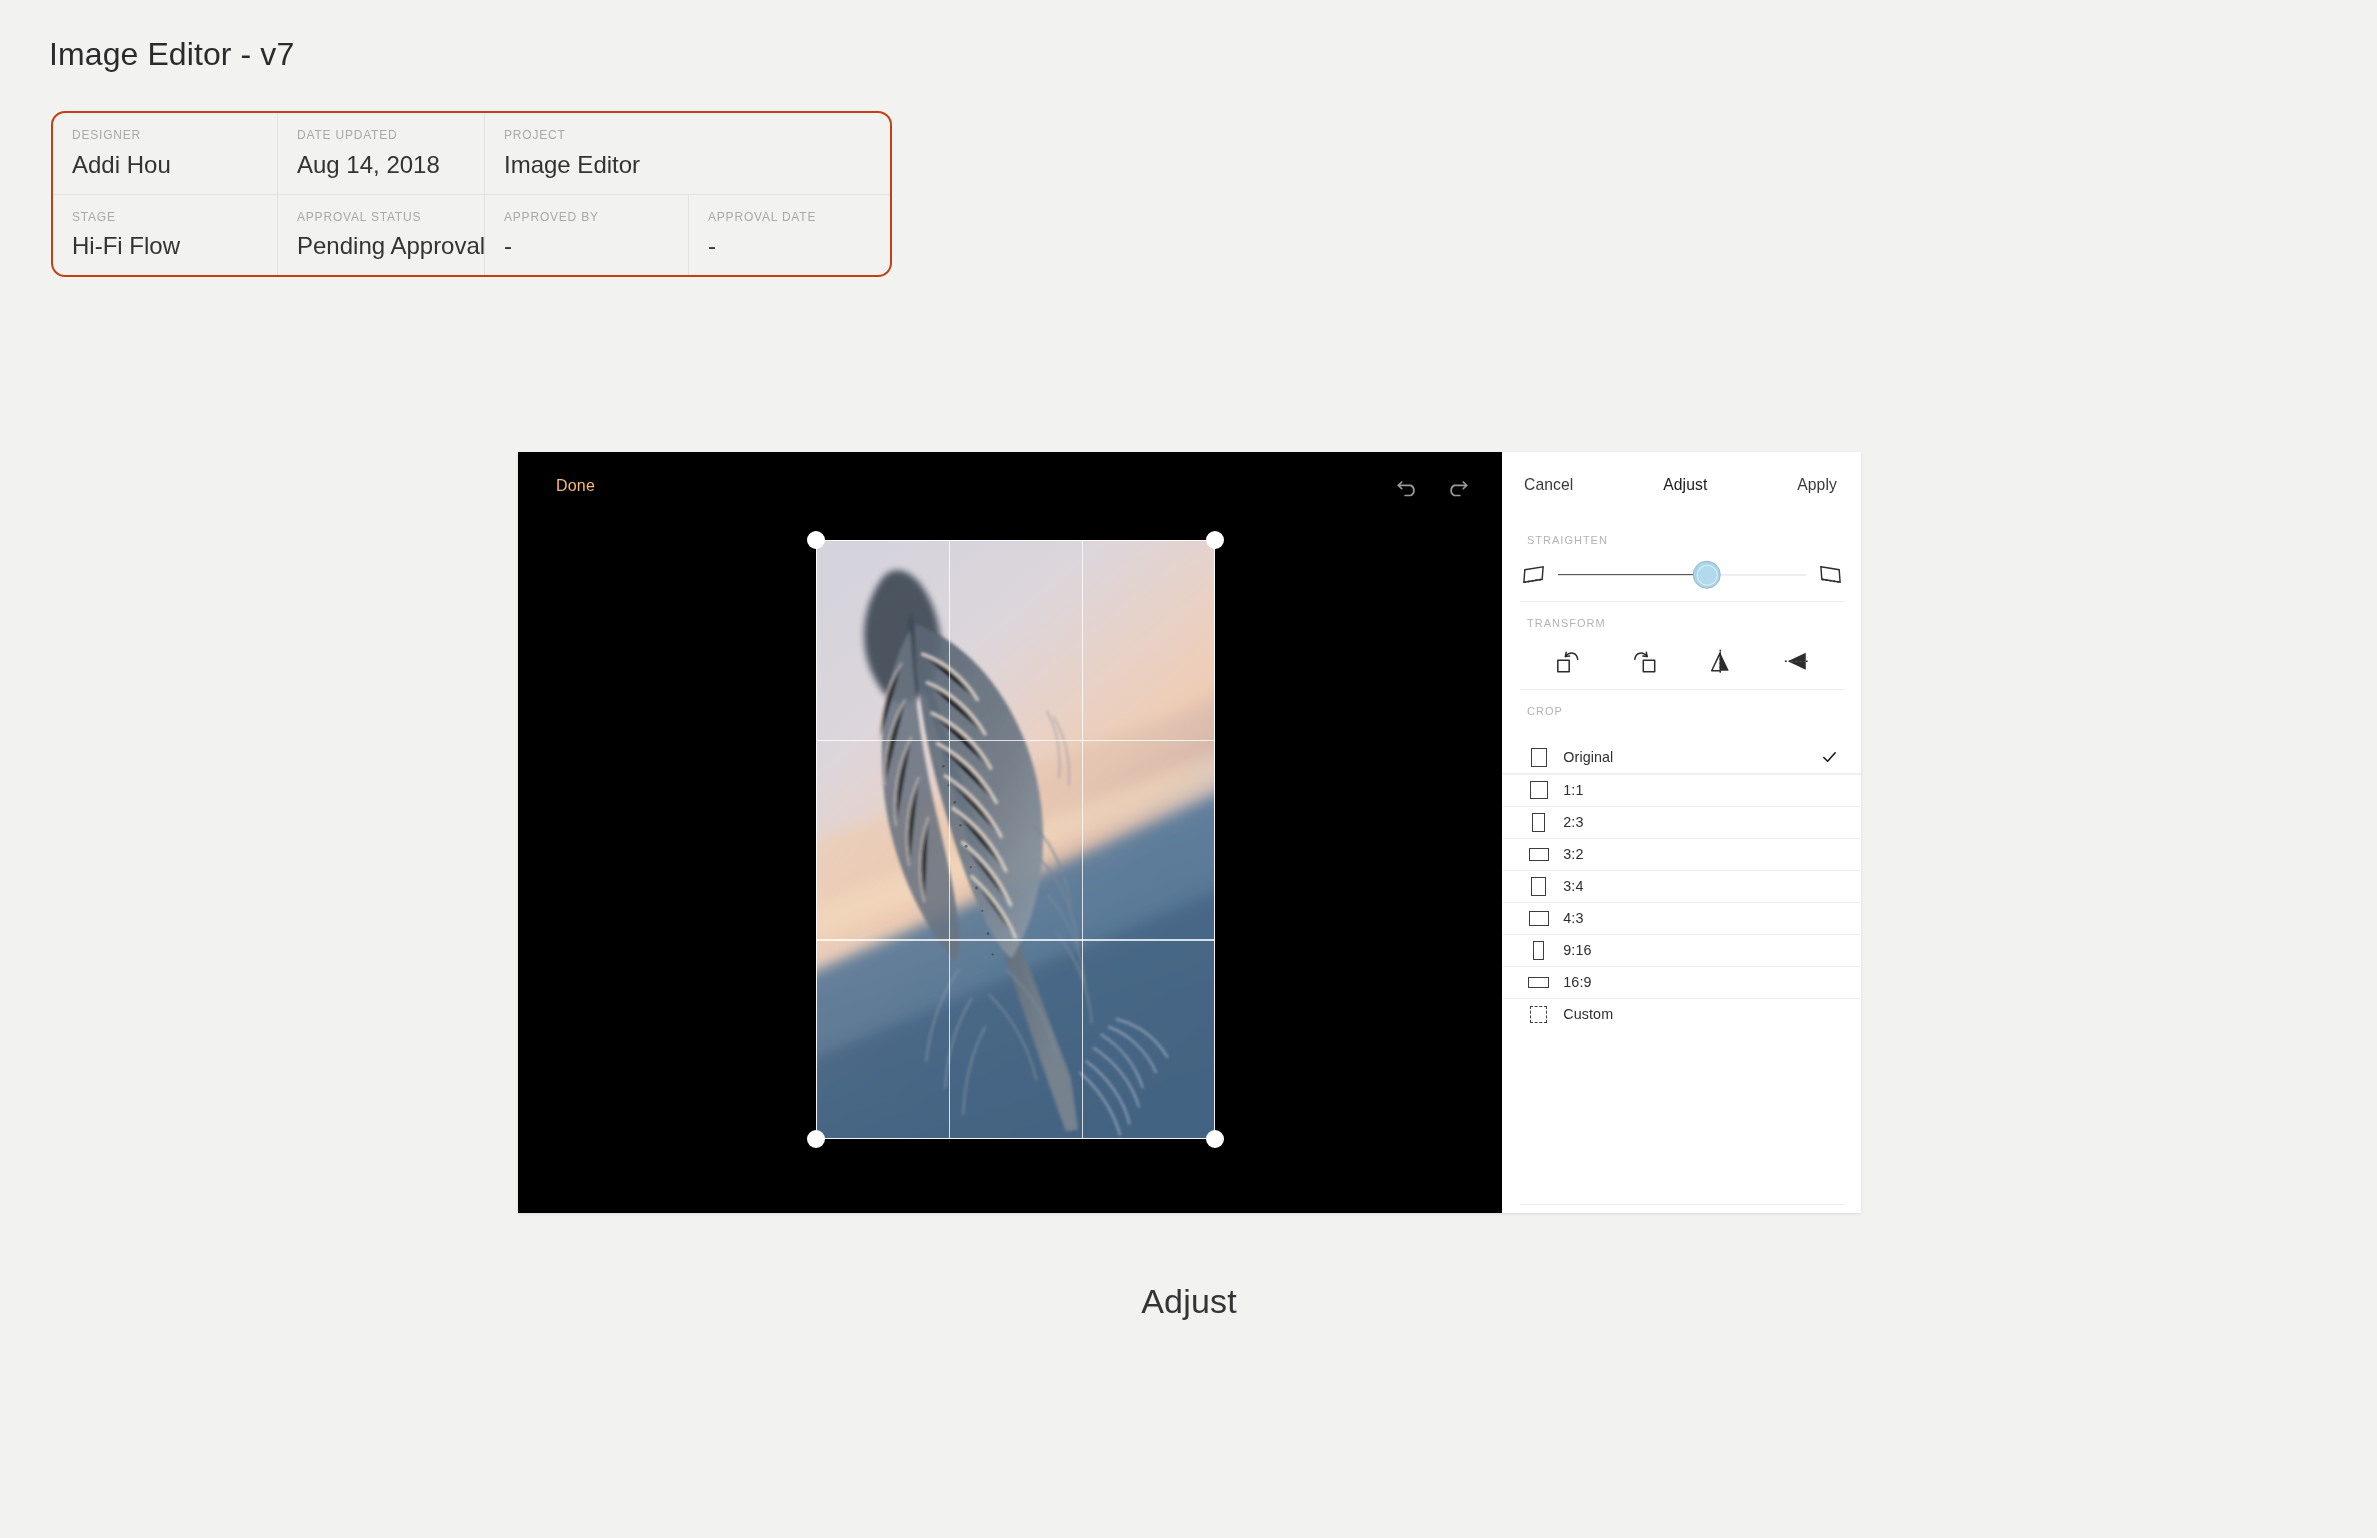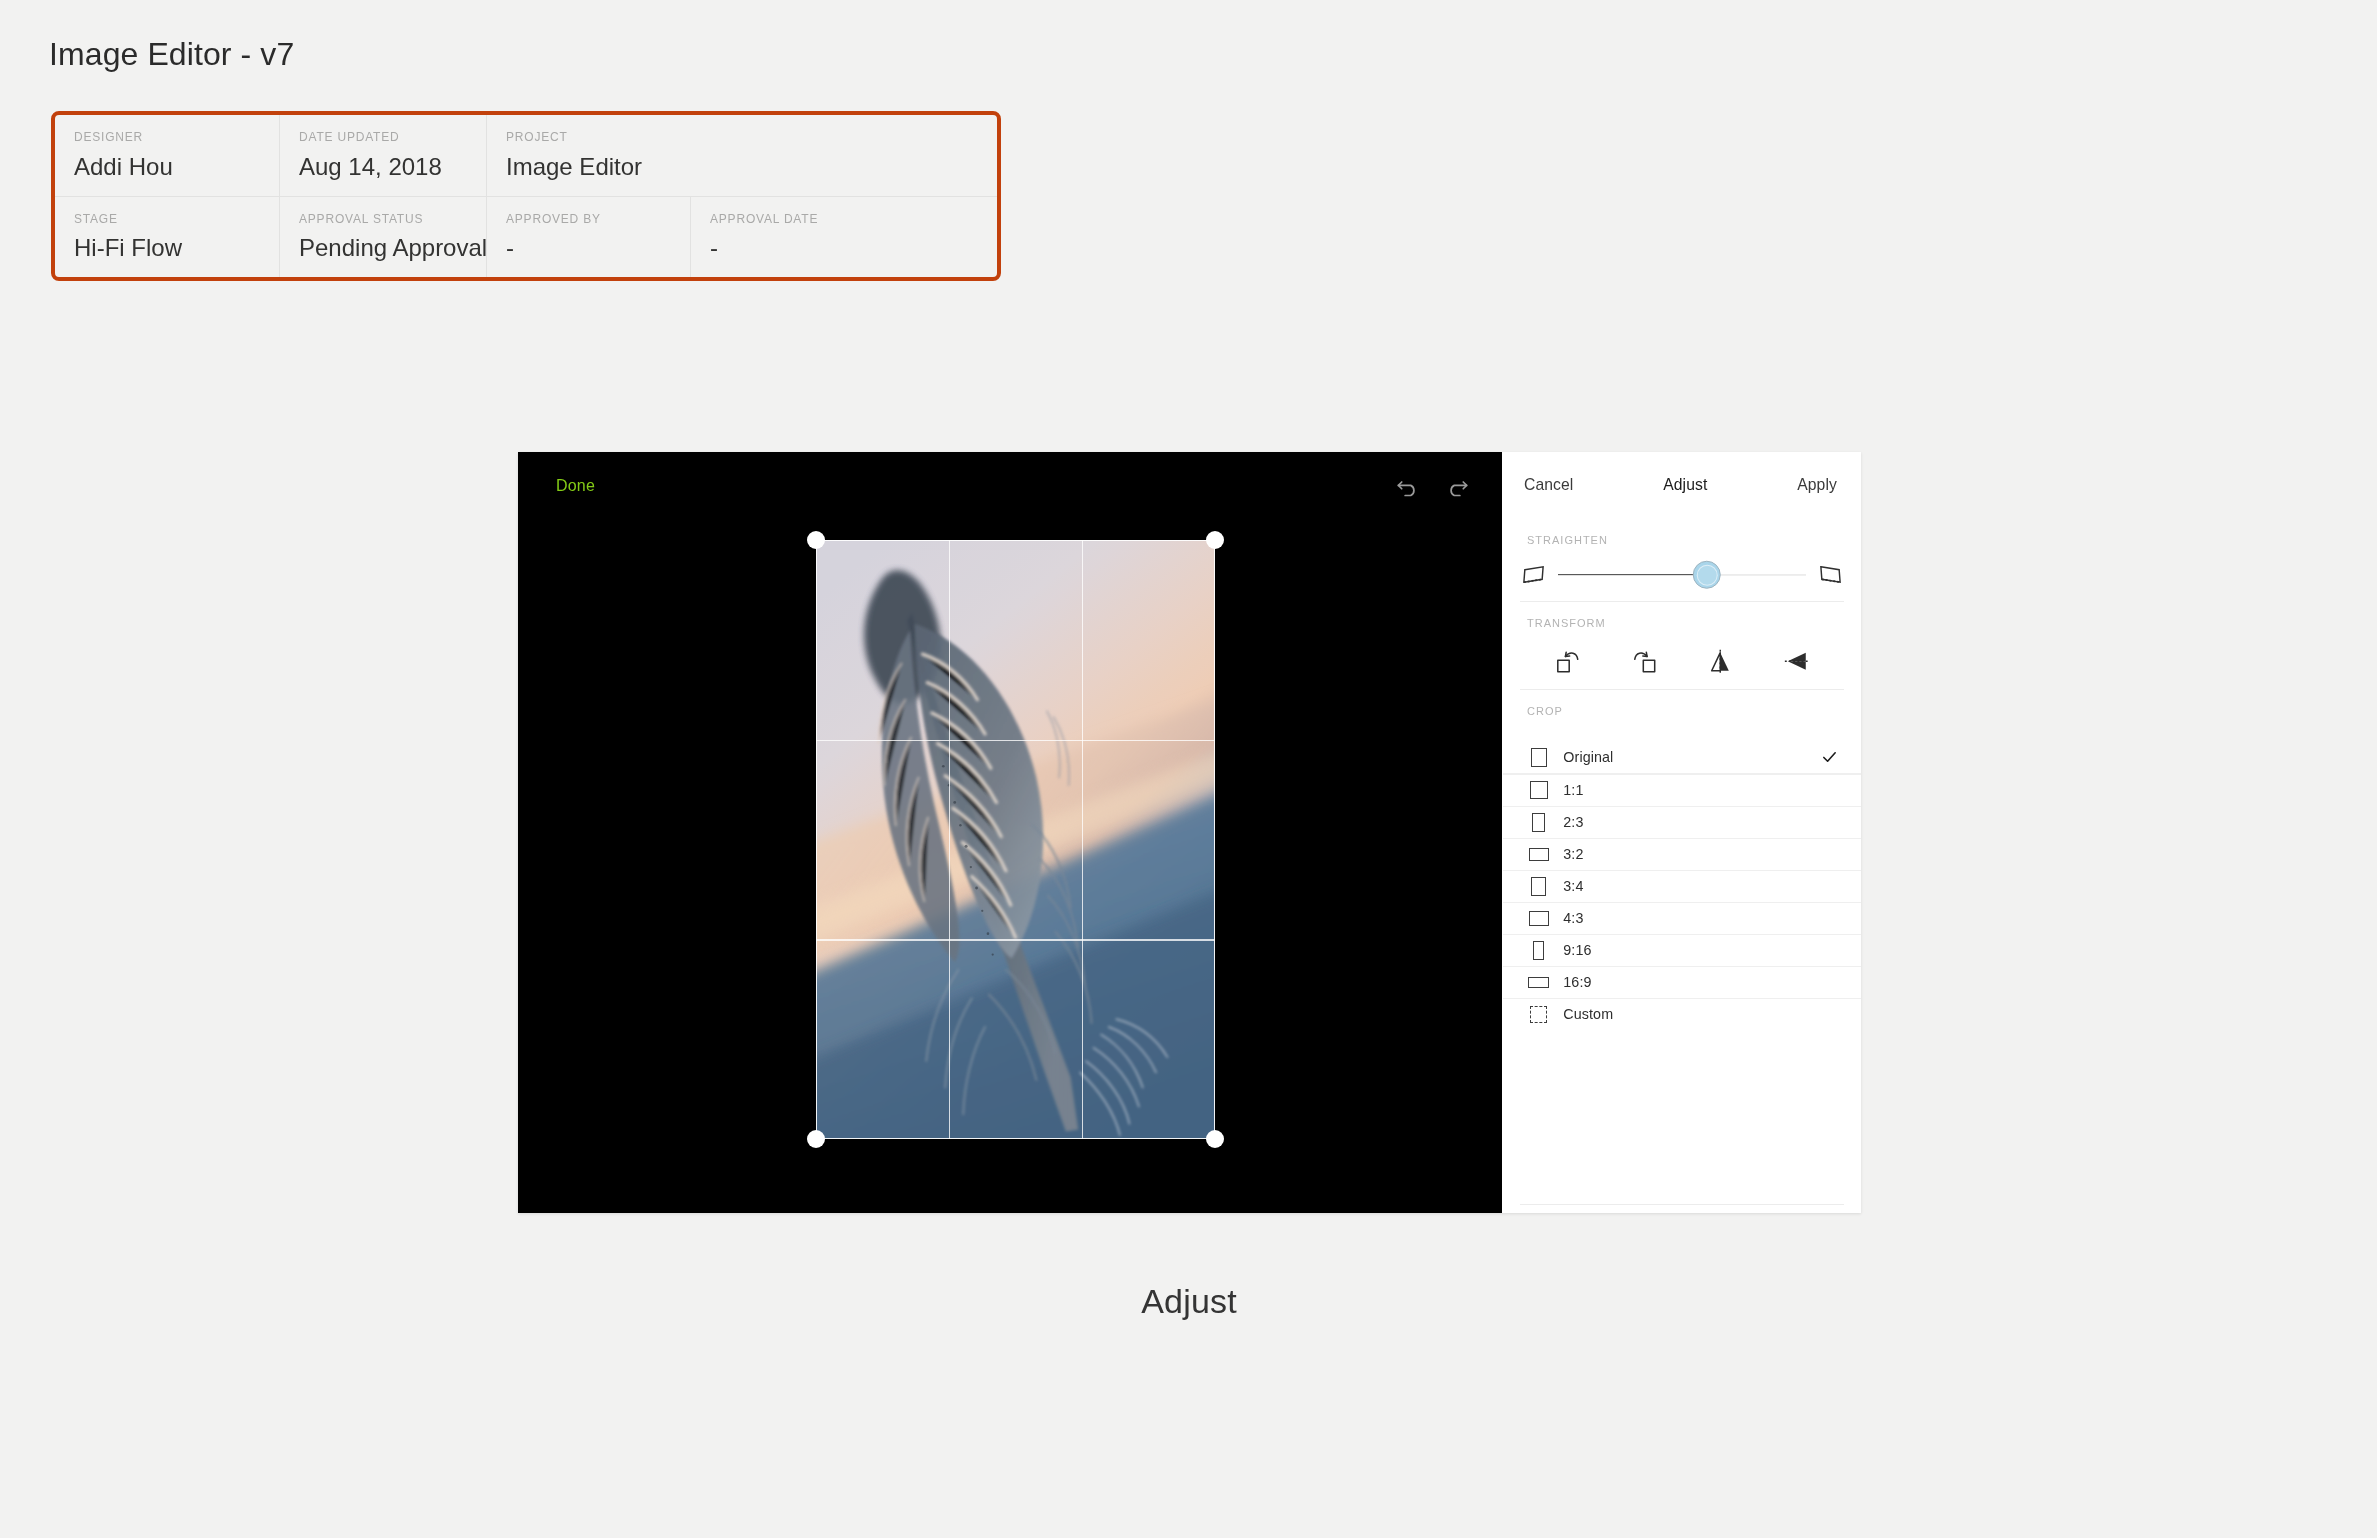--- a/index.html
+++ b/index.html
@@ -27,23 +27,23 @@
     font-size: 32px;
     font-weight: 400;
     color: #2b2b2b;
     letter-spacing: 0.1px;
   }
 
   .meta-card {
     position: absolute;
     left: 51px;
     top: 111px;
-    width: 950px;
-    border: 4px solid #c2410c;
-    border-radius: 8px;
+    width: 841px;
+    border: 2px solid #c2410c;
+    border-radius: 14px;
     background: #f2f2f1;
     overflow: hidden;
   }
   .meta-row { display: flex; }
   .meta-row + .meta-row { border-top: 1px solid #e2e2e1; }
   .meta-cell {
     padding: 15px 17px 15px 19px;
     flex: 0 0 auto;
   }
   .meta-cell + .meta-cell { border-left: 1px solid #e2e2e1; }
@@ -91,21 +91,21 @@
     width: 100%;
     height: 68px;
     display: flex;
     align-items: center;
   }
   .done-btn {
     position: absolute;
     left: 38px; top: 0;
     height: 68px;
     display: flex; align-items: center;
-    color: #84cc16;
+    color: #fdba74;
     font-size: 16px;
     letter-spacing: 0.2px;
     cursor: pointer;
   }
   .history-icons {
     position: absolute;
     right: 32px; top: 0;
     height: 68px;
     display: flex; align-items: center; gap: 21px;
   }

